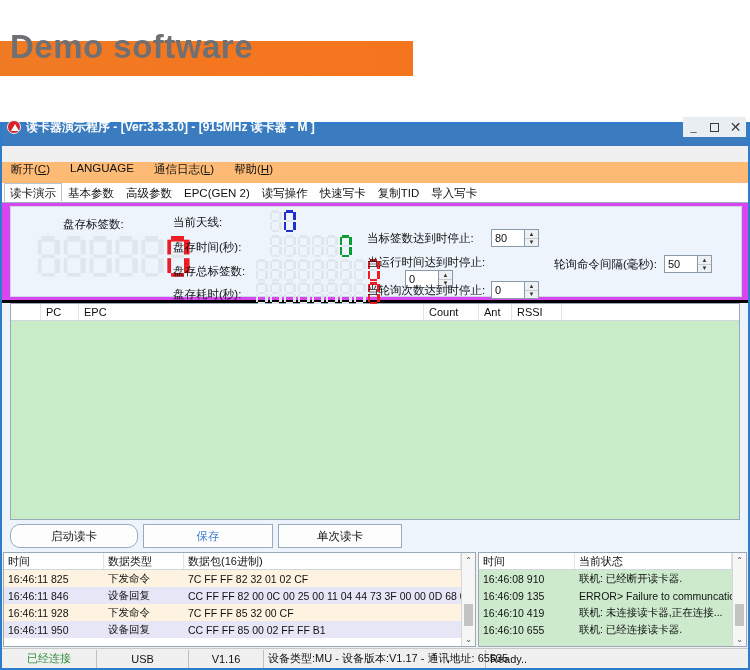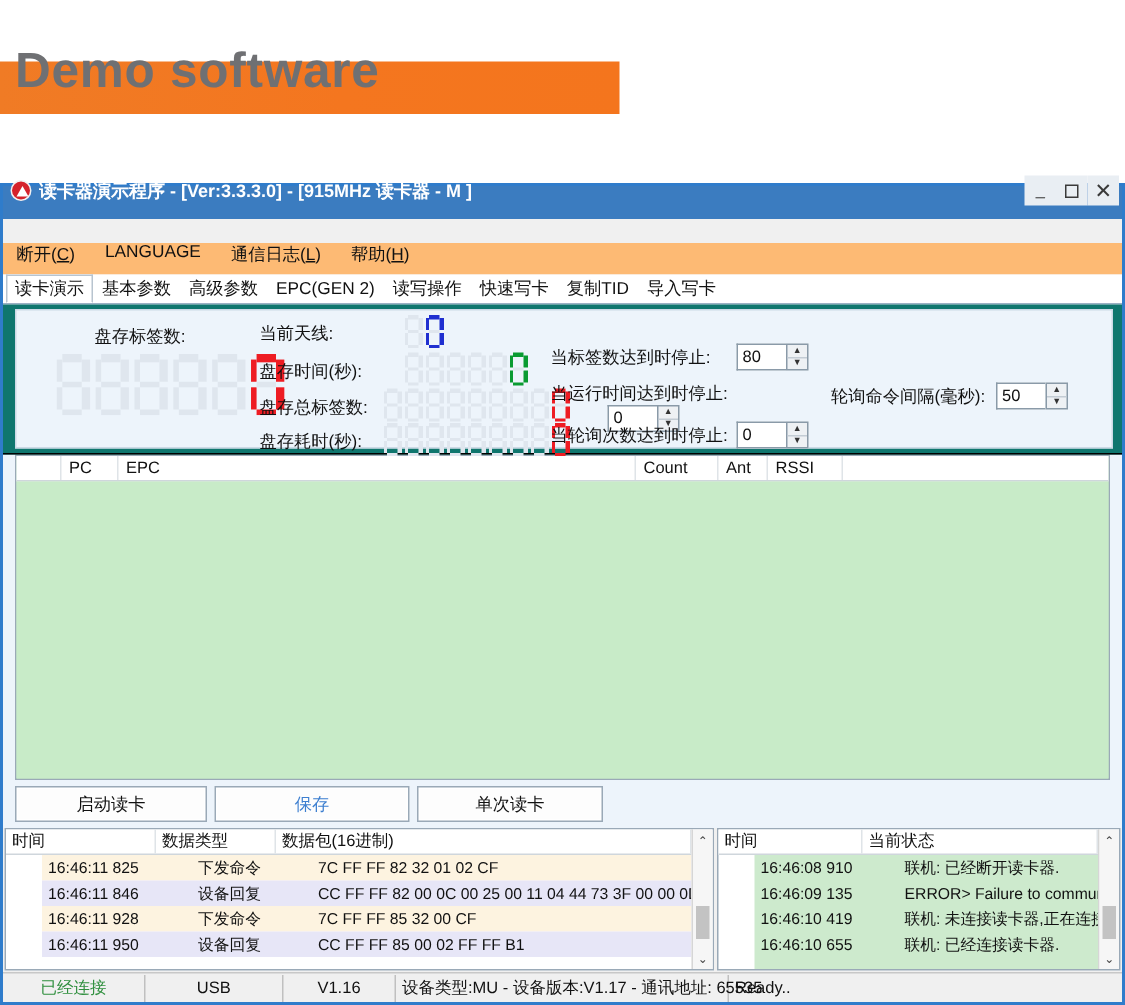--- a/index.html
+++ b/index.html
@@ -145,24 +145,24 @@
     background: #edf4fb;
     border-top: 1px solid #9bb0c4;
     display: flex;
     flex-direction: column;
     min-height: 0;
   }
 
   
   .stats {
     height: 100px;
-    background: #0f766e;
+    background: #d946ef;
     position: relative;
     flex: none;
-    border-bottom: 1px solid #000000;
+    border-bottom: 3px solid #000000;
   }
   .stats-inner {
     position: absolute;
     left: 8px; top: 3px; right: 6px; bottom: 3px;
     background: #edf4fb;
     border: 1px solid #ccd9e6;
   }
 
   .seg-label {
     position: absolute;
@@ -272,21 +272,21 @@
     height: 24px;
     background: #fdfdfd;
     border: 1px solid #9aa9b7;
     box-shadow: inset 0 0 0 1px #ffffff;
     font-size: 11.5px;
     color: #111;
     display: flex;
     align-items: center;
     justify-content: center;
   }
-  .btn.w1 { width: 128px; }
+  .btn.w1 { width: 128px; border-radius: 10px; }
   .btn.w2 { width: 128px; }
   .btn.w3 { width: 130px; }
   .btn.w4 { width: 124px; }
   .btn.blue { color: #3d7fd0; }
 
   
   .logs {
     height: 96px;
     display: flex;
     flex: none;
@@ -313,21 +313,21 @@
   }
   .log-head div {
     font-size: 11px;
     color: #111;
     padding: 1px 4px;
     line-height: 15px;
     border-right: 1px solid #dfe4e8;
     white-space: nowrap;
     overflow: hidden;
   }
-  .log-rows { flex: 1; overflow: hidden; margin-left: 24px; }
+  .log-rows { flex: 1; overflow: hidden; }
   .log-row { height: 17px; display: flex; align-items: center; }
   .log-row.odd { background: #fdf3e0; }
   .log-row.even { background: #e7e6f7; }
   .logpane.right .log-rows { background: #cdeacd; }
   .logpane.right .log-row { background: transparent; }
   .log-row div {
     font-size: 10.5px;
     color: #111;
     padding: 0 4px;
     white-space: nowrap;

